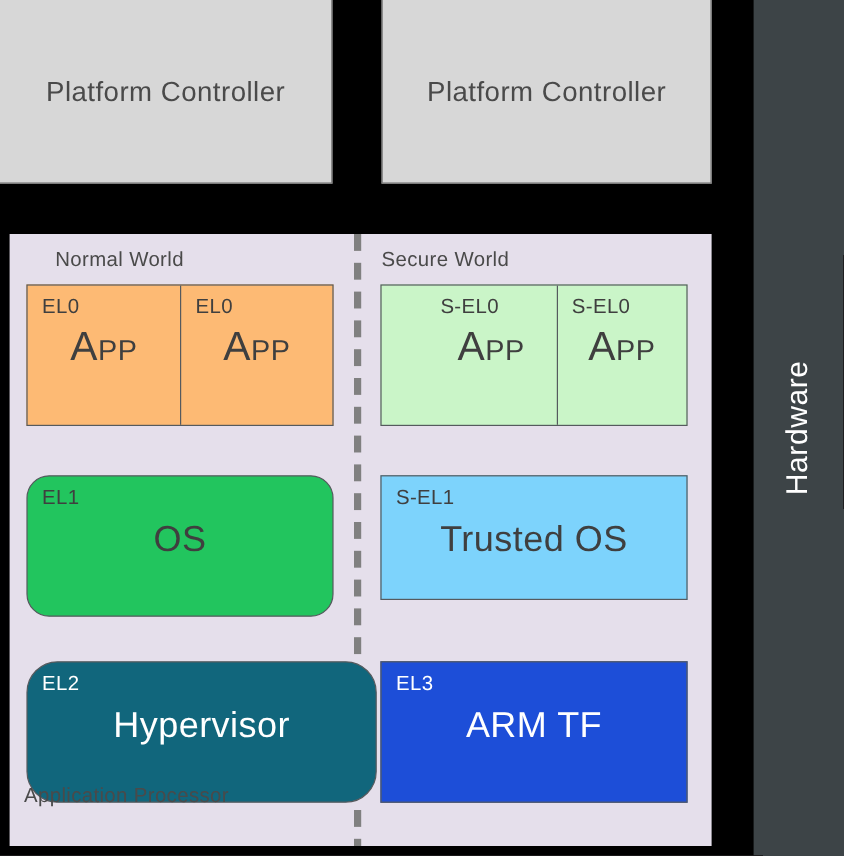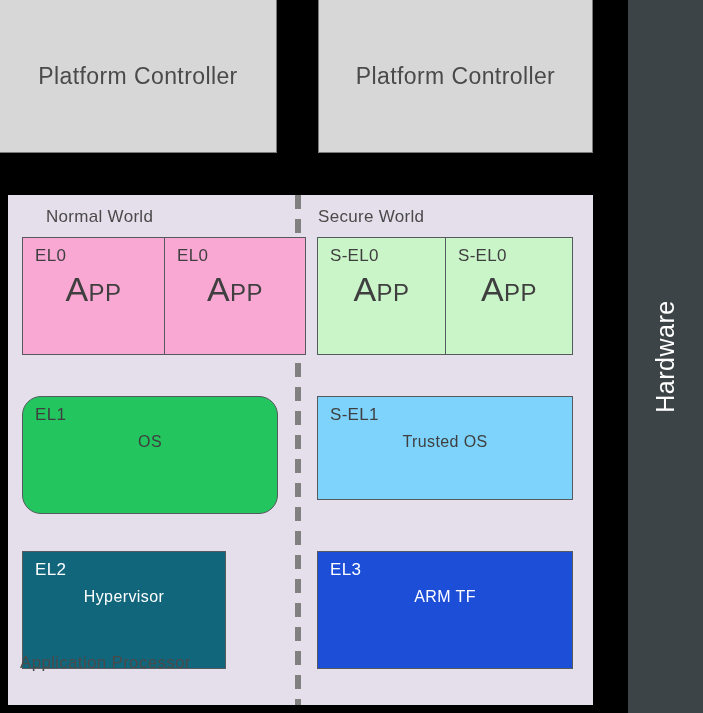--- a/index.html
+++ b/index.html
@@ -86,21 +86,21 @@
     font-size: 17px;
     letter-spacing: 0.3px;
     white-space: nowrap;
   }
   .lvl-title {
     position: absolute;
     left: 0;
     right: 0;
     top: 36px;
     text-align: center;
-    font-size: 16px;
+    font-size: 30px;
     letter-spacing: 0.4px;
     white-space: nowrap;
   }
   .dark-text  { color: #3f3f3f; }
   .light-text { color: #ffffff; }
 
   
   .app-pair {
     position: absolute;
     border: 1px solid #555a5e;
@@ -118,26 +118,26 @@
     left: 0; right: 0;
     top: 32px;
     text-align: center;
     font-size: 34px;
     font-variant: small-caps;
     color: #3f3f3f;
     letter-spacing: 0.4px;
   }
 
   
-  #apps-normal  { left: 14px;  top: 42px;  width: 284px; height: 118px; background: #f9a8d4; }
+  #apps-normal  { left: 14px;  top: 42px;  width: 256px; height: 118px; background: #fdba74; }
   #os-normal    { left: 14px;  top: 201px; width: 256px; height: 118px; background: #22c55e; border-radius: 19px; }
-  #hyp-normal   { left: 14px;  top: 356px; width: 204px; height: 118px; background: #11667c; }
-
-  
-  #apps-secure  { left: 309px; top: 42px;  width: 256px; height: 118px; background: #caf5c8; }
+  #hyp-normal   { left: 14px;  top: 356px; width: 292px; height: 118px; background: #11667c; border-radius: 26px; }
+
+  
+  #apps-secure  { left: 309px; top: 42px;  width: 256px; height: 118px; background: #caf5c8; padding-left: 37px; }
   #os-secure    { left: 309px; top: 201px; width: 256px; height: 104px; background: #7dd3fc; }
   #armtf-secure { left: 309px; top: 356px; width: 256px; height: 118px; background: #1d4ed8; }
 
   
   #hardware-strip {
     position: absolute;
     left: 628px;
     top: 0px;
     width: 75px;
     height: 713px;

